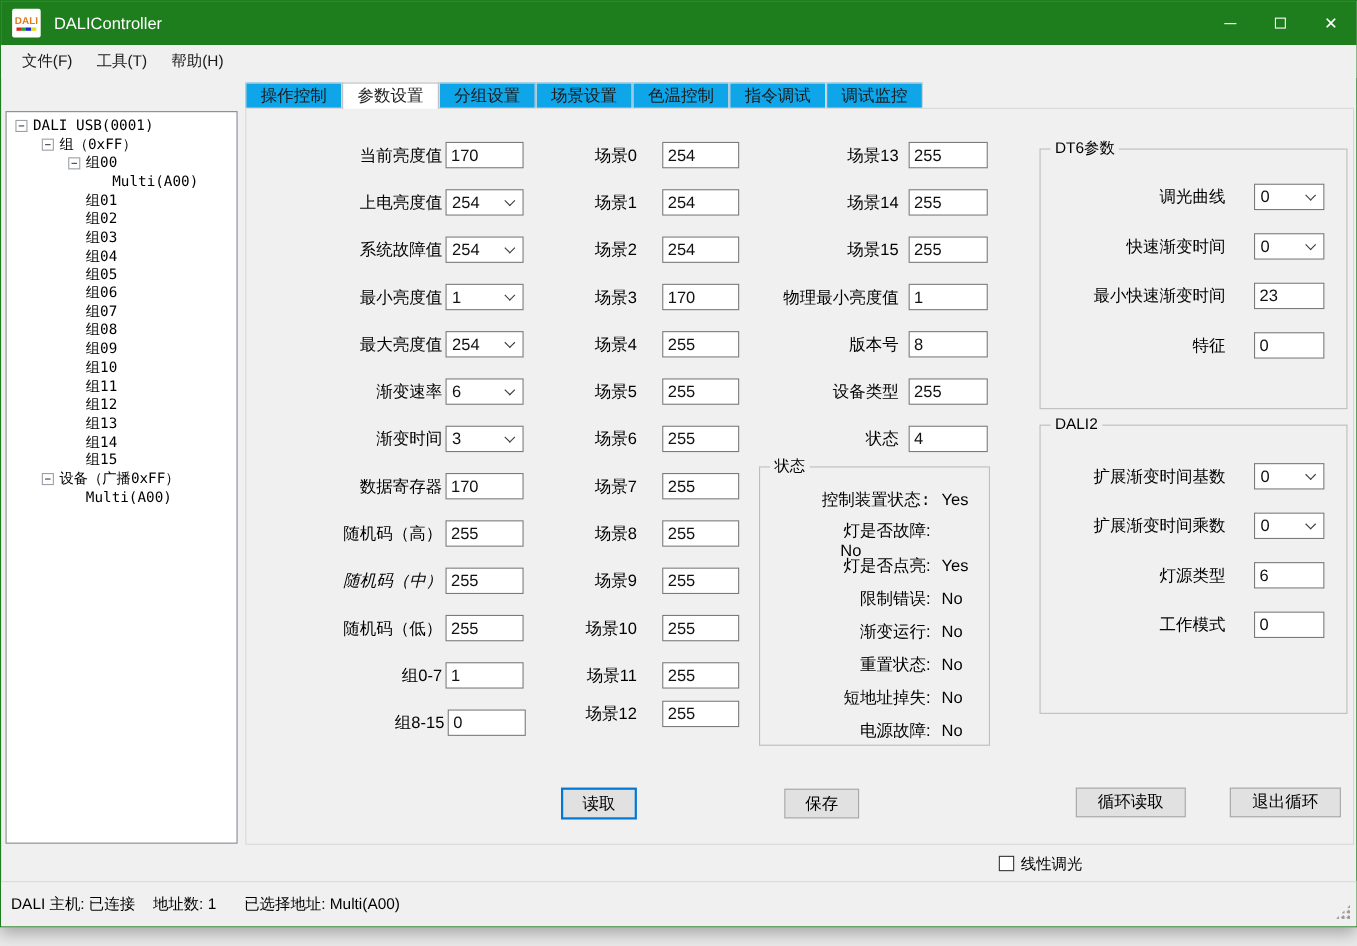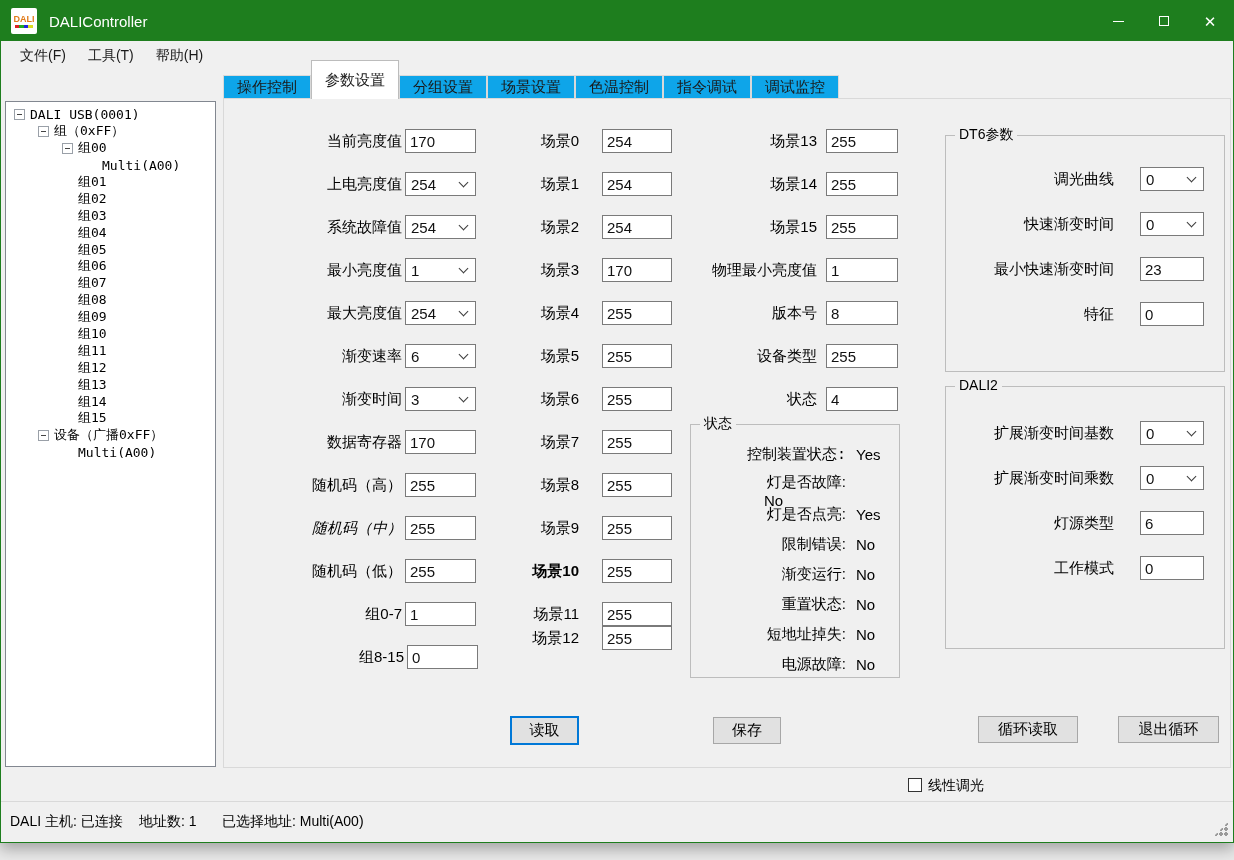--- a/index.html
+++ b/index.html
@@ -31,21 +31,21 @@
   .tree-label { font-family:"DejaVu Sans Mono", monospace; font-size:13px; color:#000; }
   .expander { width:11px; height:11px; border:1px solid #9aa0a8; background:#fff; margin-right:5px; flex:0 0 auto;
               display:flex; align-items:center; justify-content:center; }
   .expander i { display:block; width:5px; height:0; border-top:1px solid #444; }
   .tree-spacer { width:16px; flex:0 0 auto; }
 
   
   .tabstrip { position:absolute; left:222px; top:72px; height:26px; display:flex; align-items:flex-end; }
   .tab { height:24px; padding:0 13px; font-size:15px; color:#1a1a1a; background:#0ea5e9; border:1px solid #d9d9d9;
          border-bottom:none; display:flex; align-items:center; }
-  .tab.active { height:39px; background:#ffffff; border:1px solid #bcbcbc; border-bottom:none; position:relative; z-index:3; }
+  .tab.active { height:24px; background:#ffffff; border:1px solid #bcbcbc; border-bottom:none; position:relative; z-index:3; }
 
   
   .tabpage { position:absolute; left:222px; top:97px; width:1008px; height:670px; background:#f0f0f0; border:1px solid #d9d9d9; }
   .frow { position:absolute; display:flex; align-items:center; height:26px; }
   .flabel { display:inline-block; text-align:right; font-size:15px; color:#000; white-space:nowrap; }
   .tbox { height:24px; border:1px solid #7a7a7a; background:#fff; font-size:15px; font-family:"Liberation Sans",sans-serif;
           color:#111; padding:0 4px; }
   .combo { height:24px; border:1px solid #7a7a7a; background:#fff; display:flex; align-items:center; position:relative; }
   .combo-val { font-size:15px; color:#111; padding-left:5px; flex:1; }
   .combo-chevron { width:7px; height:7px; border-right:1.4px solid #3c3c3c; border-bottom:1.4px solid #3c3c3c;
@@ -412,28 +412,28 @@
       </div>
       <div class="frow" style="left: 280px; top: 373px;">
         <span class="flabel" style="width: 75px; margin-right: 23px;">场景8</span>
         <input class="tbox" type="text" value="255" style="width: 70px;">
       </div>
       <div class="frow" style="left: 280px; top: 416px;">
         <span class="flabel" style="width: 75px; margin-right: 23px;">场景9</span>
         <input class="tbox" type="text" value="255" style="width: 70px;">
       </div>
       <div class="frow" style="left: 280px; top: 459px;">
-        <span class="flabel" style="width: 75px; margin-right: 23px; font-weight: bold;">场景10</span>
+        <span class="flabel" style="width: 75px; margin-right: 23px;">场景10</span>
         <input class="tbox" type="text" value="255" style="width: 70px;">
       </div>
       <div class="frow" style="left: 280px; top: 502px;">
         <span class="flabel" style="width: 75px; margin-right: 23px;">场景11</span>
         <input class="tbox" type="text" value="255" style="width: 70px;">
       </div>
-      <div class="frow" style="left: 280px; top: 526px;">
+      <div class="frow" style="left: 280px; top: 537px;">
         <span class="flabel" style="width: 75px; margin-right: 23px;">场景12</span>
         <input class="tbox" type="text" value="255" style="width: 70px;">
       </div>
       <div class="frow" style="left: 455px; top: 29px;">
         <span class="flabel" style="width: 138px; margin-right: 9px;">场景13</span>
         <input class="tbox" type="text" value="255" style="width: 72px;">
       </div>
       <div class="frow" style="left: 455px; top: 72px;">
         <span class="flabel" style="width: 138px; margin-right: 9px;">场景14</span>
         <input class="tbox" type="text" value="255" style="width: 72px;">

